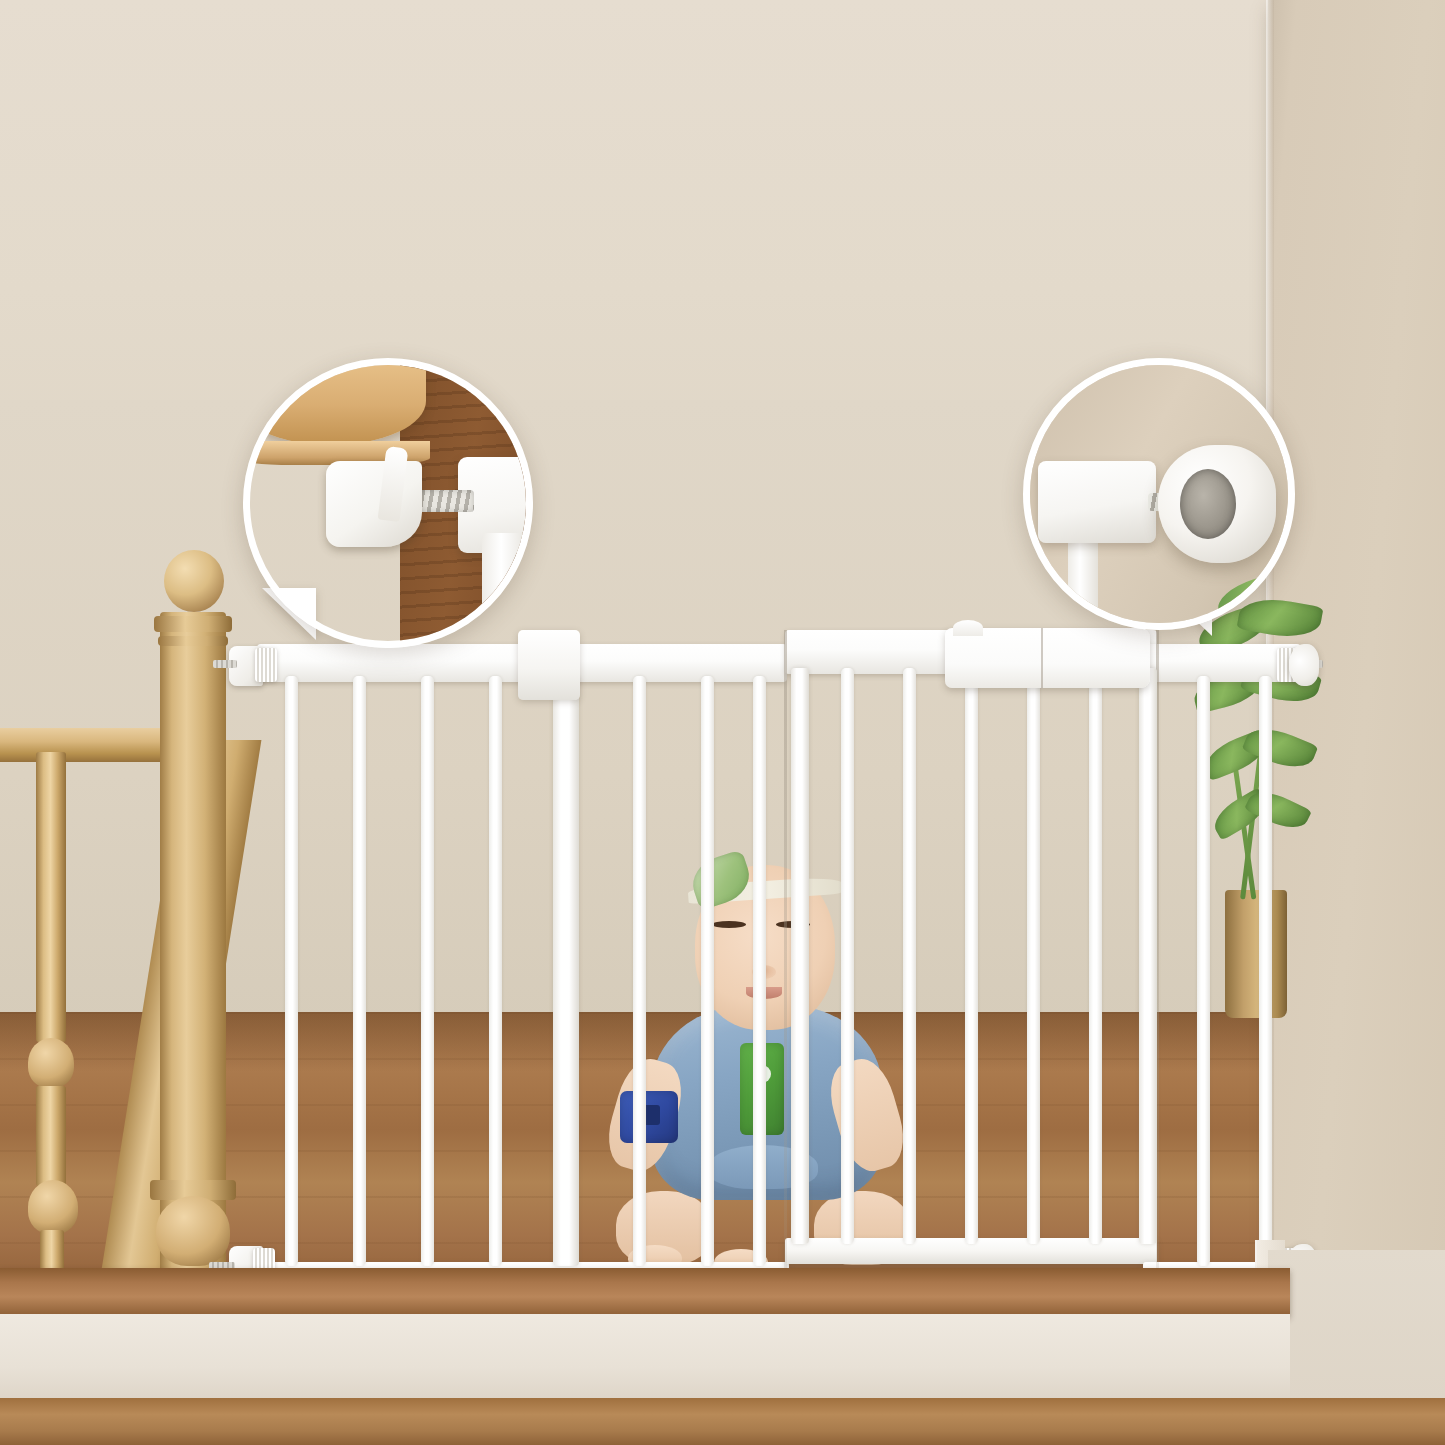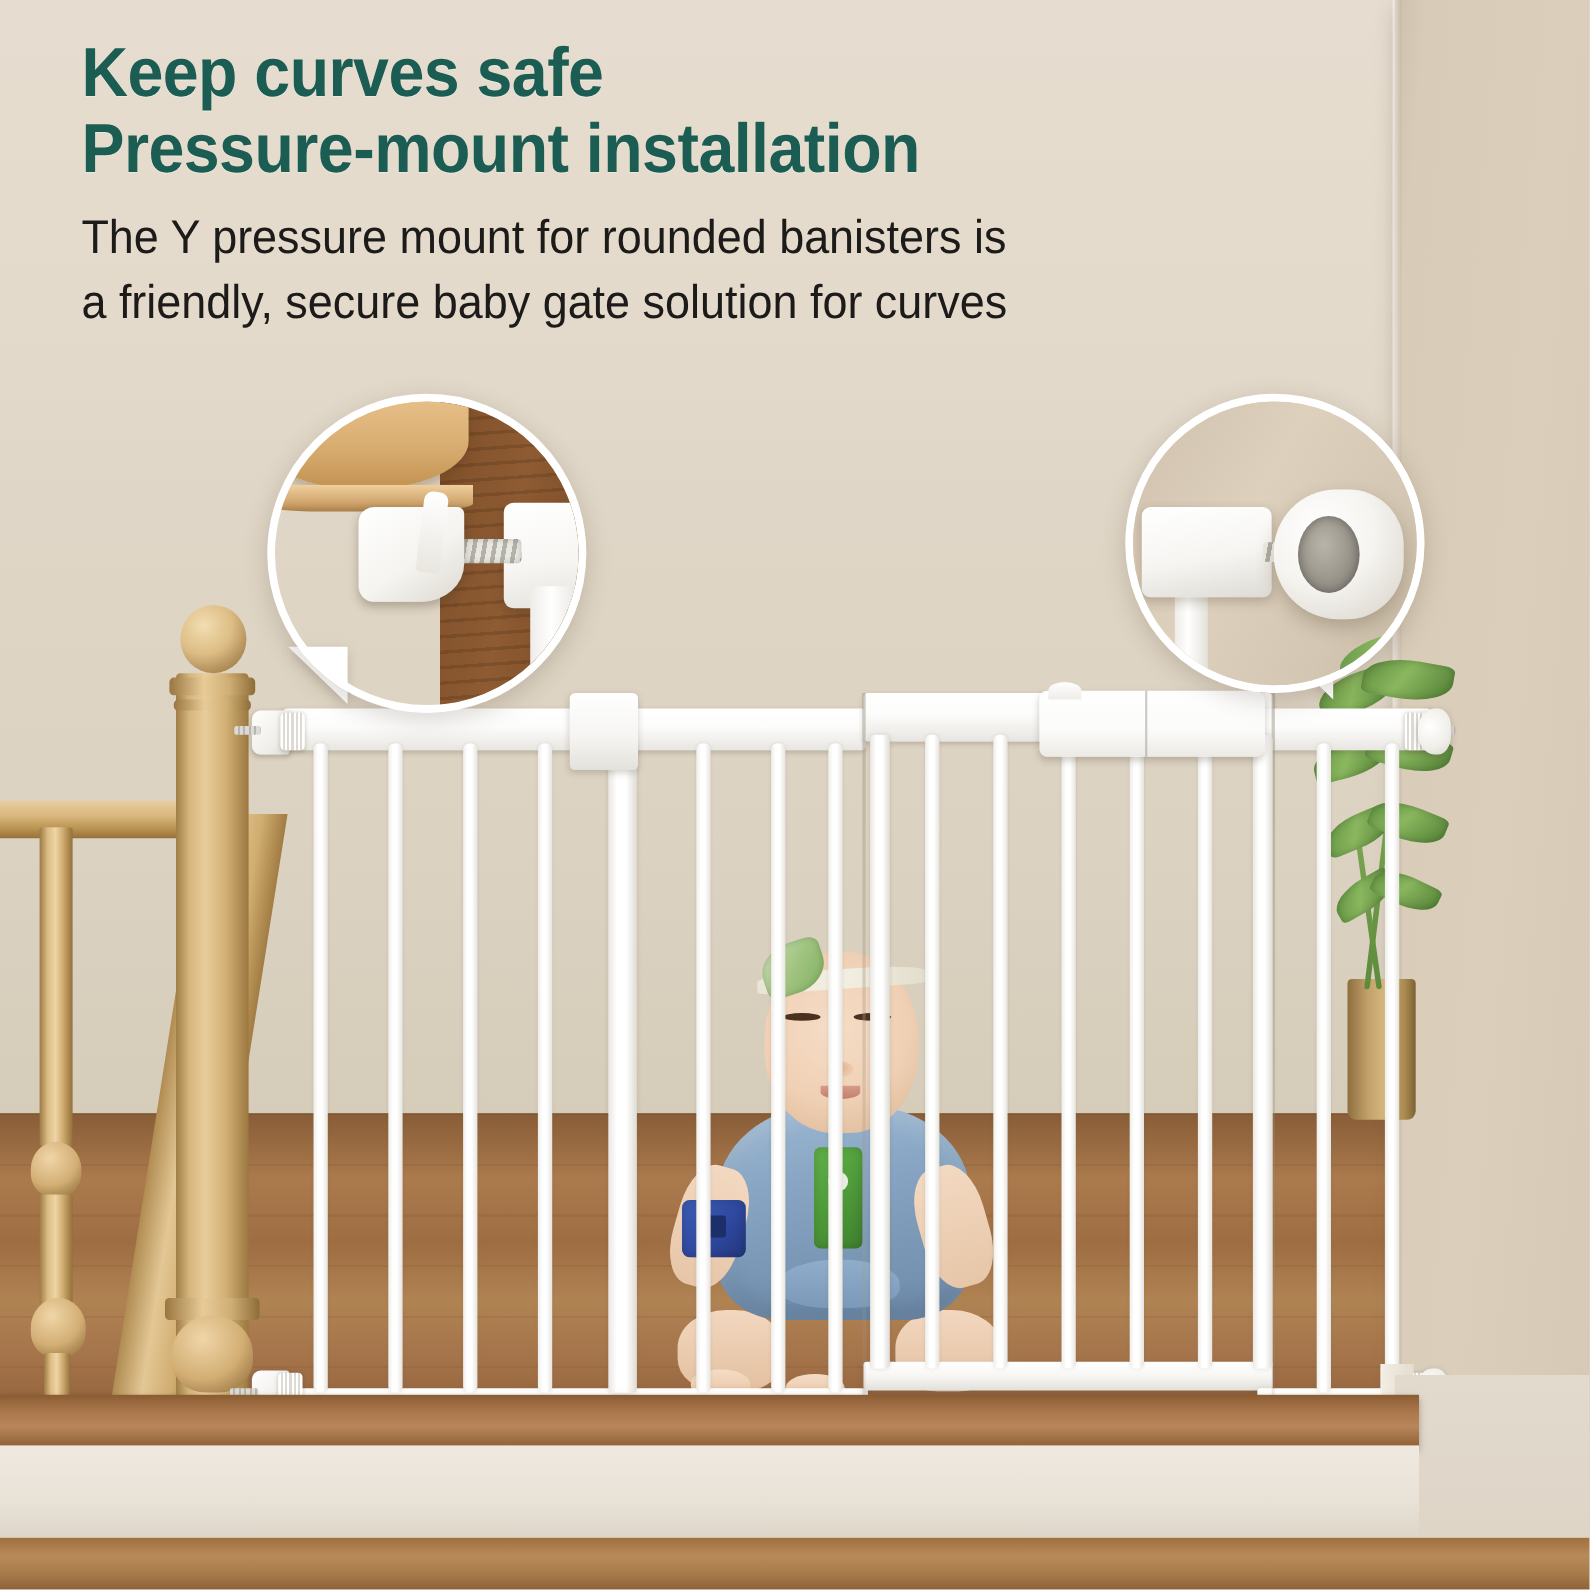--- a/index.html
+++ b/index.html
@@ -587,20 +587,14 @@
       <div class="cr-leaf" style="left:186px; top:216px; width:70px; height:30px; transform:rotate(-18deg);"></div>
       <div class="cr-leaf" style="left:216px; top:244px; width:60px; height:26px; transform:rotate(14deg);"></div>
       <div class="cr-gate-stem"></div>
       <div class="cr-gate-end"></div>
       <div class="cr-screw"></div>
       <div class="cr-cup"></div>
       <div class="cr-cup-hole"></div>
     </div>
   </div>
 
-  <div class="textblock">
-    <div class="headline">Keep curves safe</div>
-    <div class="headline headline-l2">Pressure-mount installation</div>
-    <div class="subline">The Y pressure mount for rounded banisters is</div>
-    <div class="subline" style="margin-top:2px;">a friendly, secure baby gate solution for curves</div>
-  </div>
 
 </div>
 
 </body></html>

